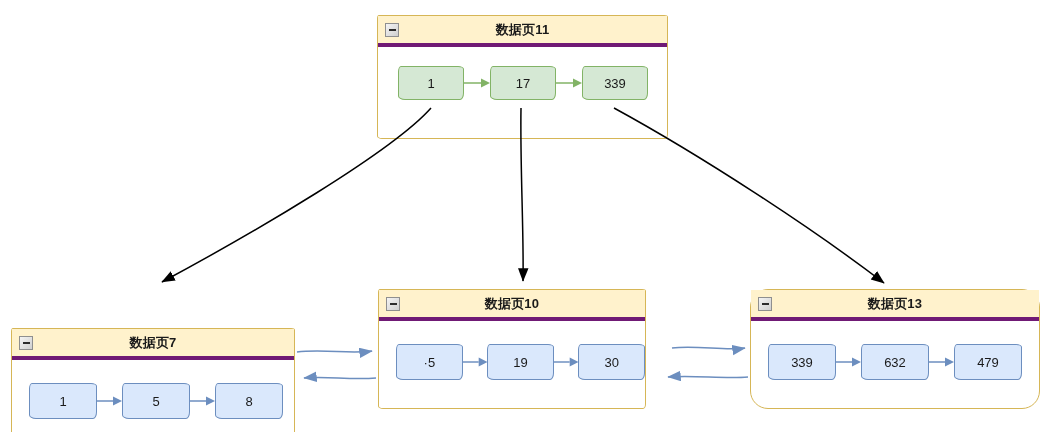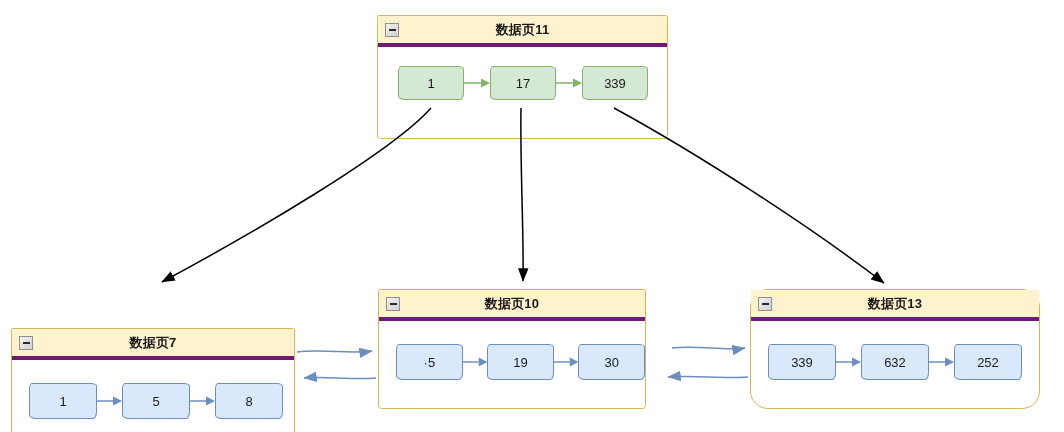--- a/index.html
+++ b/index.html
@@ -169,21 +169,21 @@
       <div class="cell cell-leaf">339</div>
       <svg class="cell-arrow" width="25" height="12" viewBox="0 0 25 12">
           <line x1="0" y1="6" x2="16" y2="6" stroke="#6C8EBF" stroke-width="1.5"></line>
           <polygon points="16,1.5 25,6 16,10.5" fill="#6C8EBF"></polygon>
         </svg>
       <div class="cell cell-leaf">632</div>
       <svg class="cell-arrow" width="25" height="12" viewBox="0 0 25 12">
           <line x1="0" y1="6" x2="16" y2="6" stroke="#6C8EBF" stroke-width="1.5"></line>
           <polygon points="16,1.5 25,6 16,10.5" fill="#6C8EBF"></polygon>
         </svg>
-      <div class="cell cell-leaf">252</div>
+      <div class="cell cell-leaf">479</div>
     </div>
   </div>
 
   <svg class="overlay" viewBox="0 0 1064 432">
     <defs>
       <marker id="arrow-black" markerWidth="10" markerHeight="8" refX="8.5" refY="3.5" orient="auto">
         <path d="M0,0 L9,3.5 L0,7 Z" fill="#000000"></path>
       </marker>
       <marker id="arrow-blue" markerWidth="10" markerHeight="8" refX="8.5" refY="3.5" orient="auto">
         <path d="M0,0 L9,3.5 L0,7 Z" fill="#6C8EBF"></path>

